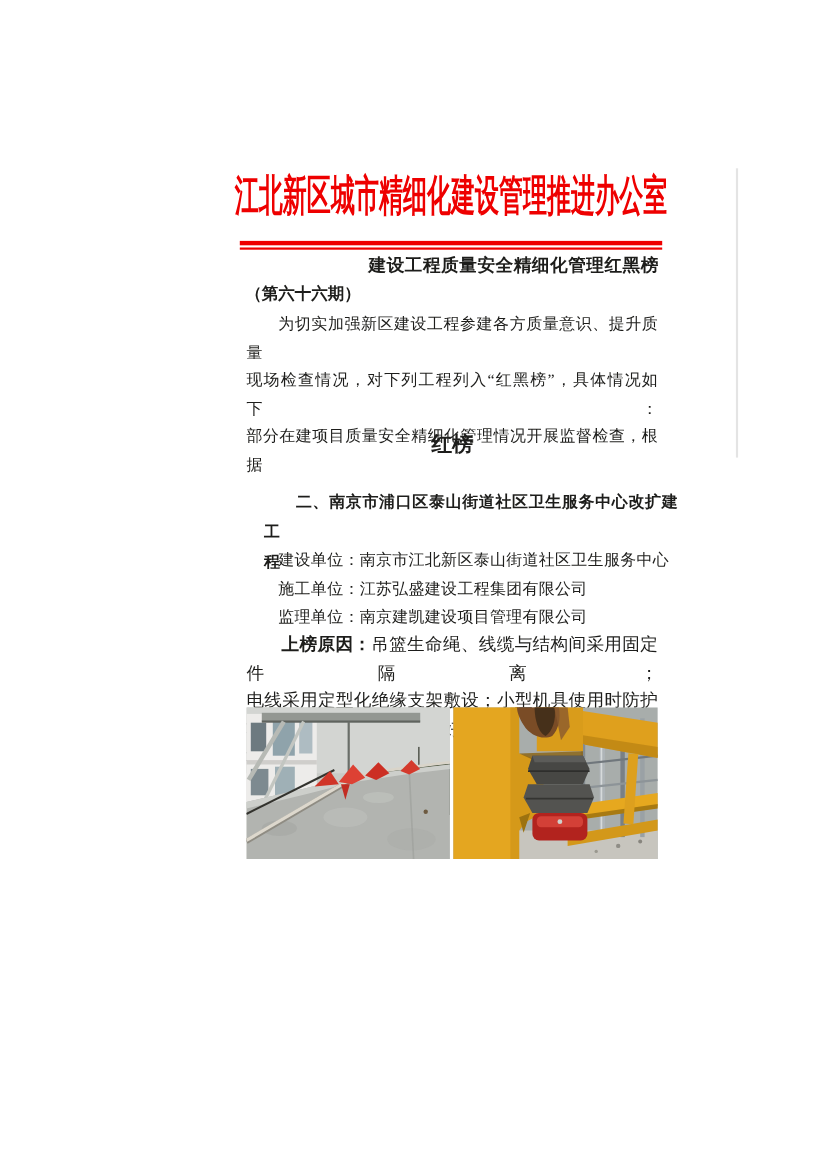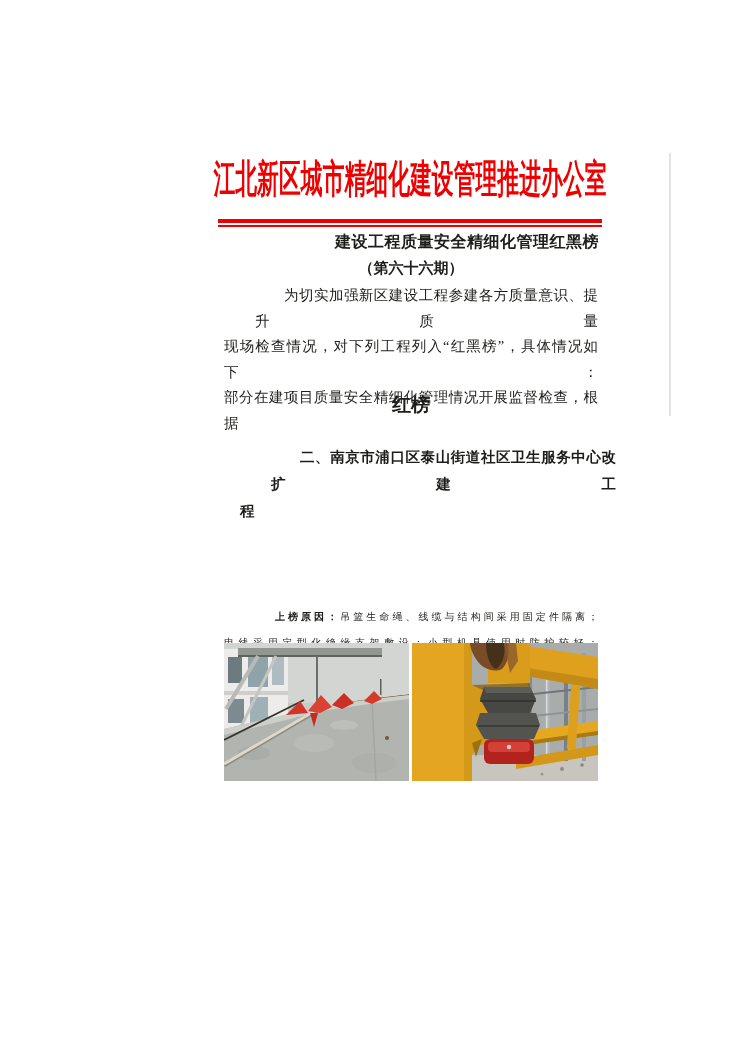--- a/index.html
+++ b/index.html
@@ -22,44 +22,44 @@
     position:absolute; top:219px; left:180px; width:384px; height:2px;
     border-top:4px solid var(--accent); border-bottom:2px solid var(--accent);
   }
   .doc-title {
     position:absolute; top:231px; left:185px; width:376px;
     text-align:right; font-weight:bold; font-size:16px; line-height:22px;
     letter-spacing:0.5px;
   }
   .issue-no {
     position:absolute; top:257px; left:185px; width:376px;
-    text-align:center; font-weight:bold; font-size:15px; line-height:22px;
+    text-align:left; font-weight:bold; font-size:15px; line-height:22px;
   }
   .intro {
     position:absolute; top:283px; left:186px; width:374px;
     font-size:14.5px; line-height:25.6px;
   }
   .jline { text-align:justify; text-align-last:justify; }
-  .indent { text-indent:2em;margin-left:31px; }
+  .indent { text-indent:2em; }
   .red-list-heading {
     position:absolute; top:394px; left:186px; width:374px;
     text-align:center; font-weight:bold; font-size:19px; line-height:22px;
   }
   .project-title {
     position:absolute; top:444px; left:202px; width:376px;
     font-weight:bold; font-size:14.5px; line-height:27px;
   }
   .details {
     position:absolute; top:498px; left:186px; width:380px;
     font-size:14.5px; line-height:25.6px; letter-spacing:0.3px;
   }
   .detail-line { text-indent:2em; white-space:nowrap; }
   .reason {
-    position:absolute; top:604px; left:186px; width:374px;
-    font-size:10px; line-height:25.6px;
+    position:absolute; top:574px; left:186px; width:374px;
+    font-size:16px; line-height:25.6px;
   }
   .reason .label { font-weight:bold; font-family:"Liberation Sans","DejaVu Sans",sans-serif; }
   .photos {
     position:absolute; top:643px; left:186px; display:flex; gap:3px;
   }
   .photos svg { display:block; }
   .side-line {
     position:absolute; left:631px; top:153px; width:2px; height:263px;
     background:#e4e4e4;
   }
@@ -82,20 +82,25 @@
     <div class="jline">部分在建项目质量安全精细化管理情况开展监督检查，根据</div>
   </div>
 
   <div class="red-list-heading sans">红榜</div>
 
   <div class="project-title sans">
     <div class="jline indent">二、南京市浦口区泰山街道社区卫生服务中心改扩建工</div>
     <div>程</div>
   </div>
 
+  <div class="details">
+    <div class="detail-line"><span>建设单位：</span><span>南京市江北新区泰山街道社区卫生服务中心</span></div>
+    <div class="detail-line"><span>施工单位：</span><span>江苏弘盛建设工程集团有限公司</span></div>
+    <div class="detail-line"><span>监理单位：</span><span>南京建凯建设项目管理有限公司</span></div>
+  </div>
 
   <div class="reason">
     <div class="jline indent"><span class="label">上榜原因：</span><span>吊篮生命绳、线缆与结构间采用固定件隔离；</span></div>
     <div class="jline">电线采用定型化绝缘支架敷设；小型机具使用时防护较好；</div>
     <div>塔吊螺栓采用防脱帽。</div>
   </div>
 
   <div class="photos">
 
     <svg width="185" height="138" viewBox="0 0 185 138" role="img">

